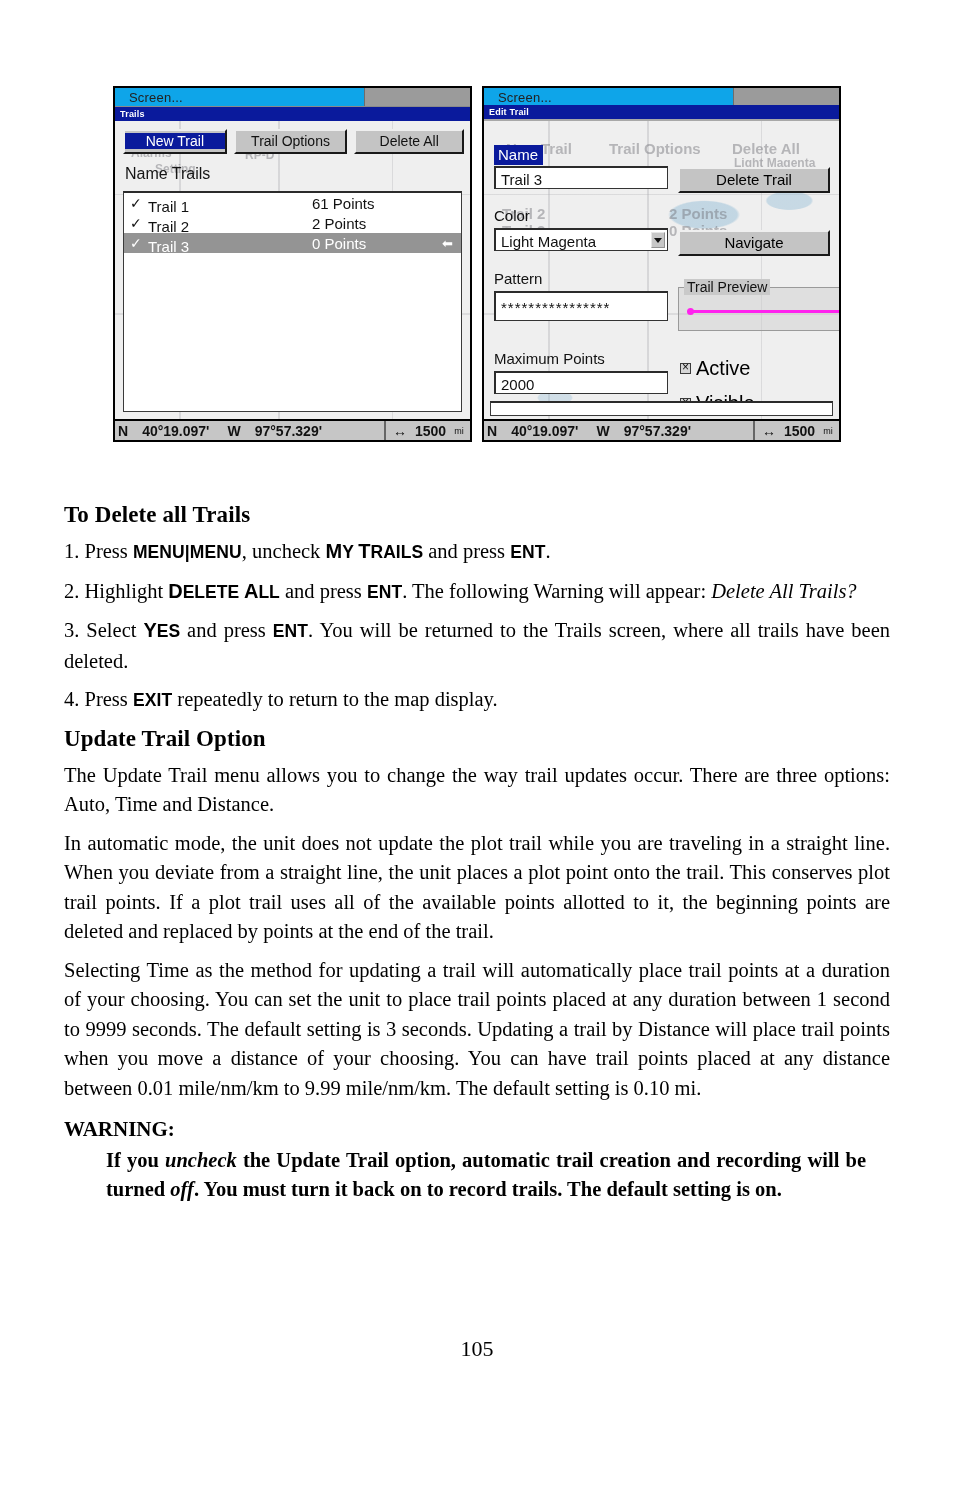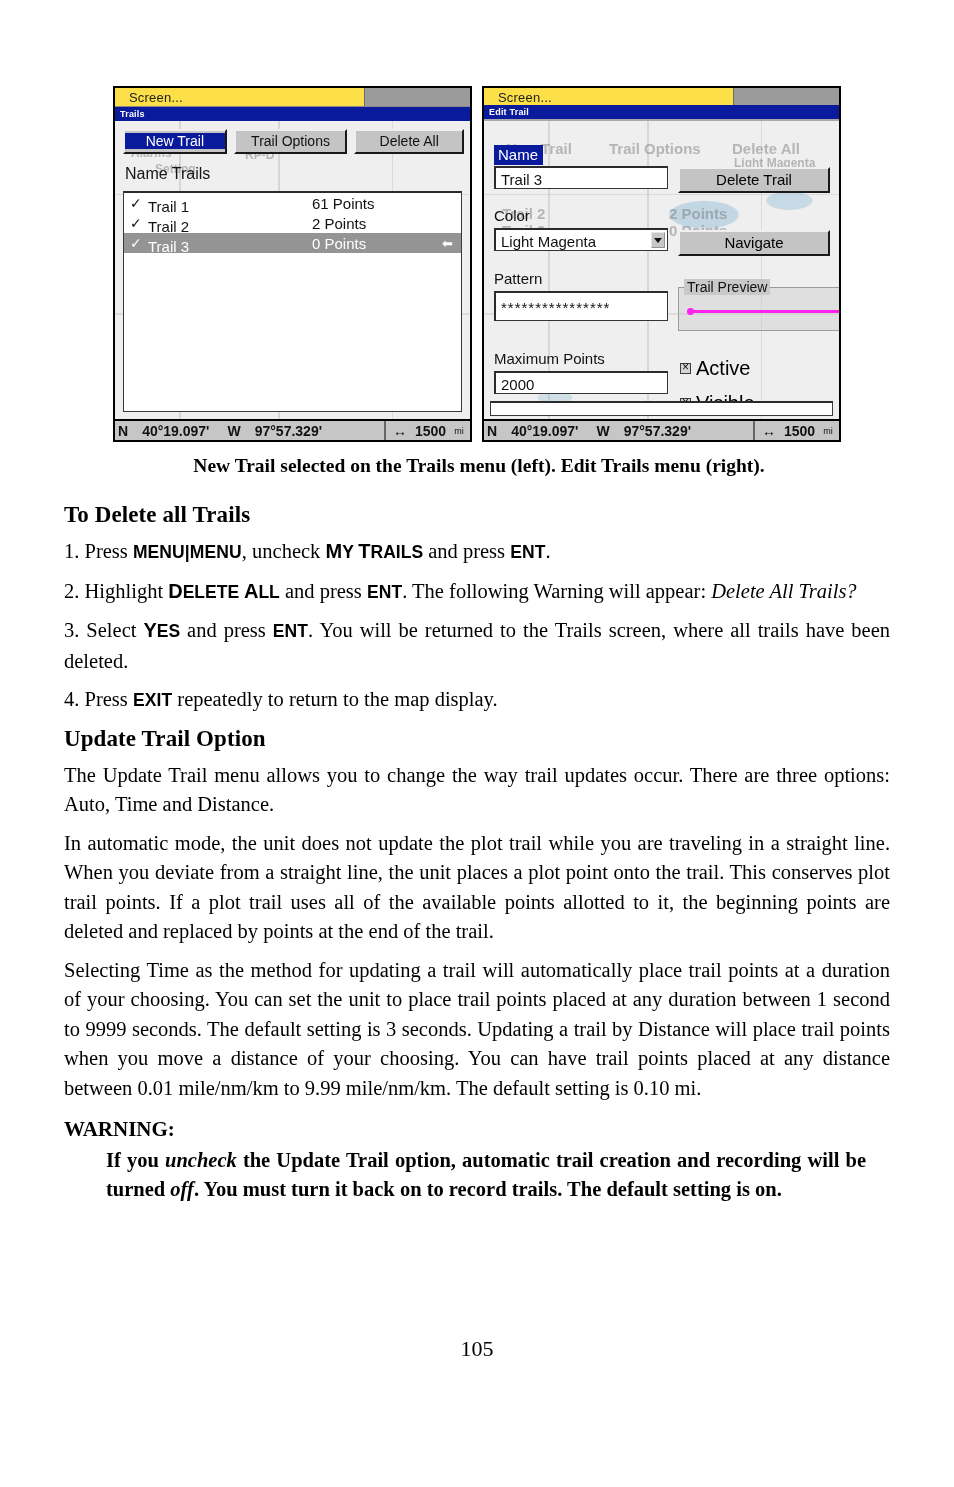--- a/index.html
+++ b/index.html
@@ -47,21 +47,21 @@
     position:absolute;
     font-family:"Liberation Sans","DejaVu Sans",sans-serif;
     font-size:12px; font-weight:bold;
     color:rgba(110,110,118,.45);
     white-space:nowrap;
   }
 
   
   .scr-top {
     position:absolute; left:0; top:0; right:0; height:19px;
-    background:#fde047;
+    background:#0ea5e9;
     border-bottom:1px solid #8a8a8a;
     display:flex; align-items:center;
   }
   .scr-top .lbl {
     font-size:13px; color:#222; padding-left:14px; letter-spacing:.2px;
   }
   .scr-top .stub {
     position:absolute; right:0; top:0; bottom:0; width:106px;
     background:#9b9b9b; border-left:1px solid #6d6d6d;
   }
@@ -401,21 +401,20 @@
         <span class="sb-lon">97°57.329'</span>
         <span class="sb-right">
           <span>↔</span>
           <span>1500</span>
           <span class="sb-unit">mi</span>
         </span>
       </div>
     </div>
   </div>
 
-  <div class="caption">New Trail selected on the Trails menu (left). Edit Trails menu (right).</div>
 
   <div class="col">
 
     <h2 class="sec">To Delete all Trails</h2>
 
     <p class="body nojust"><span>1. Press </span><span class="kbd">MENU</span><span class="kbd">|</span><span class="kbd">MENU</span><span>, uncheck </span><span class="sc"><span class="cap">M</span><span>Y </span><span class="cap">T</span><span>RAILS</span></span><span> and press </span><span class="kbd">ENT</span><span>.</span></p>
 
     <p class="body"><span>2. Highlight </span><span class="sc"><span class="cap">D</span><span>ELETE </span><span class="cap">A</span><span>LL</span></span><span> and press </span><span class="kbd">ENT</span><span>. The following Warning will appear: </span><em class="it">Delete All Trails?</em></p>
 
     <p class="body"><span>3. Select </span><span class="sc"><span class="cap">Y</span><span>ES</span></span><span> and press </span><span class="kbd">ENT</span><span>. You will be returned to the Trails screen, where all trails have been deleted.</span></p>

